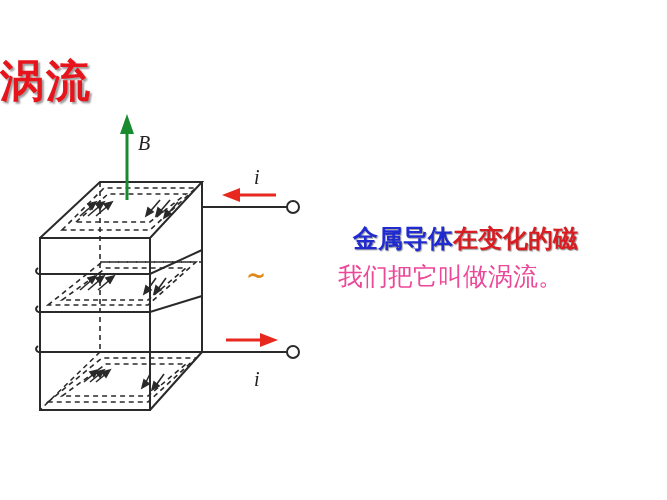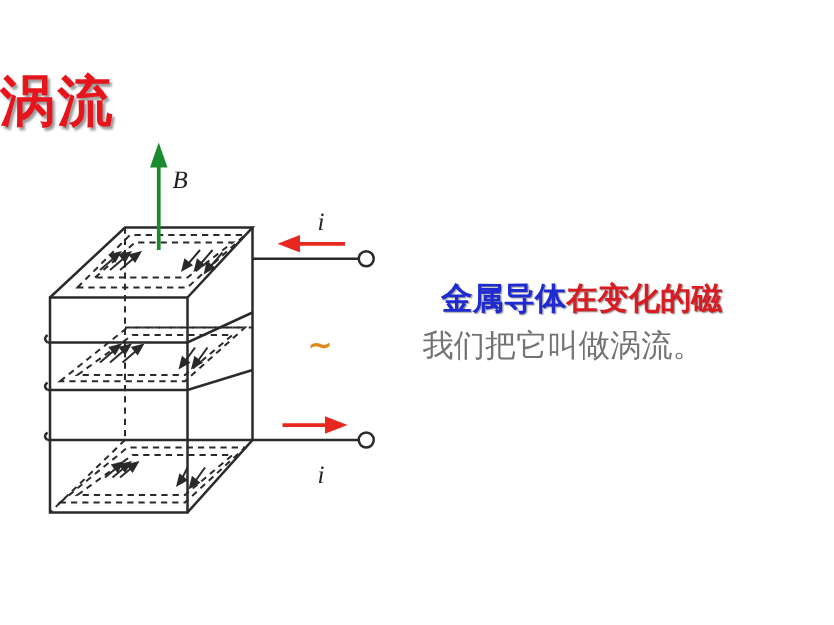--- a/index.html
+++ b/index.html
@@ -6,21 +6,21 @@
   body { width:667px; height:500px; background:#ffffff; position:relative; overflow:hidden;
          font-family: "DejaVu Sans", "Liberation Sans", sans-serif; }
   .title { position:absolute; left:0; width:667px; top:52px; text-align:left;
            font-size:44px; font-weight:bold; color:#e8141c; letter-spacing:2px;
            text-shadow: 2px 2px 2px #9a9a9a; font-family:"DejaVu Sans", sans-serif; }
   .desc { position:absolute; left:338px; top:222px; width:300px; font-size:25px; font-weight:bold;
           line-height:38px; font-family:Liberation Mono, monospace; }
   .desc .line { display:block; white-space:nowrap; }
   .blue { color:#1f2bd0; text-shadow:1px 1px 1px #999; }
   .red  { color:#d81c22; text-shadow:1px 1px 1px #999; }
-  .black { color:#737373; font-weight:normal; }
+  .black { color:#ec4899; font-weight:normal; }
   .black2 { color:#111; }
   svg.diagram { position:absolute; left:0; top:0; }
   .lbl { font-family:"Liberation Serif", "DejaVu Serif", serif; font-style:italic; }
 </style>
 </head>
 <body>
 
 <div class="title">涡流</div>
 
 <svg class="diagram" width="667" height="500" viewBox="0 0 667 500">

